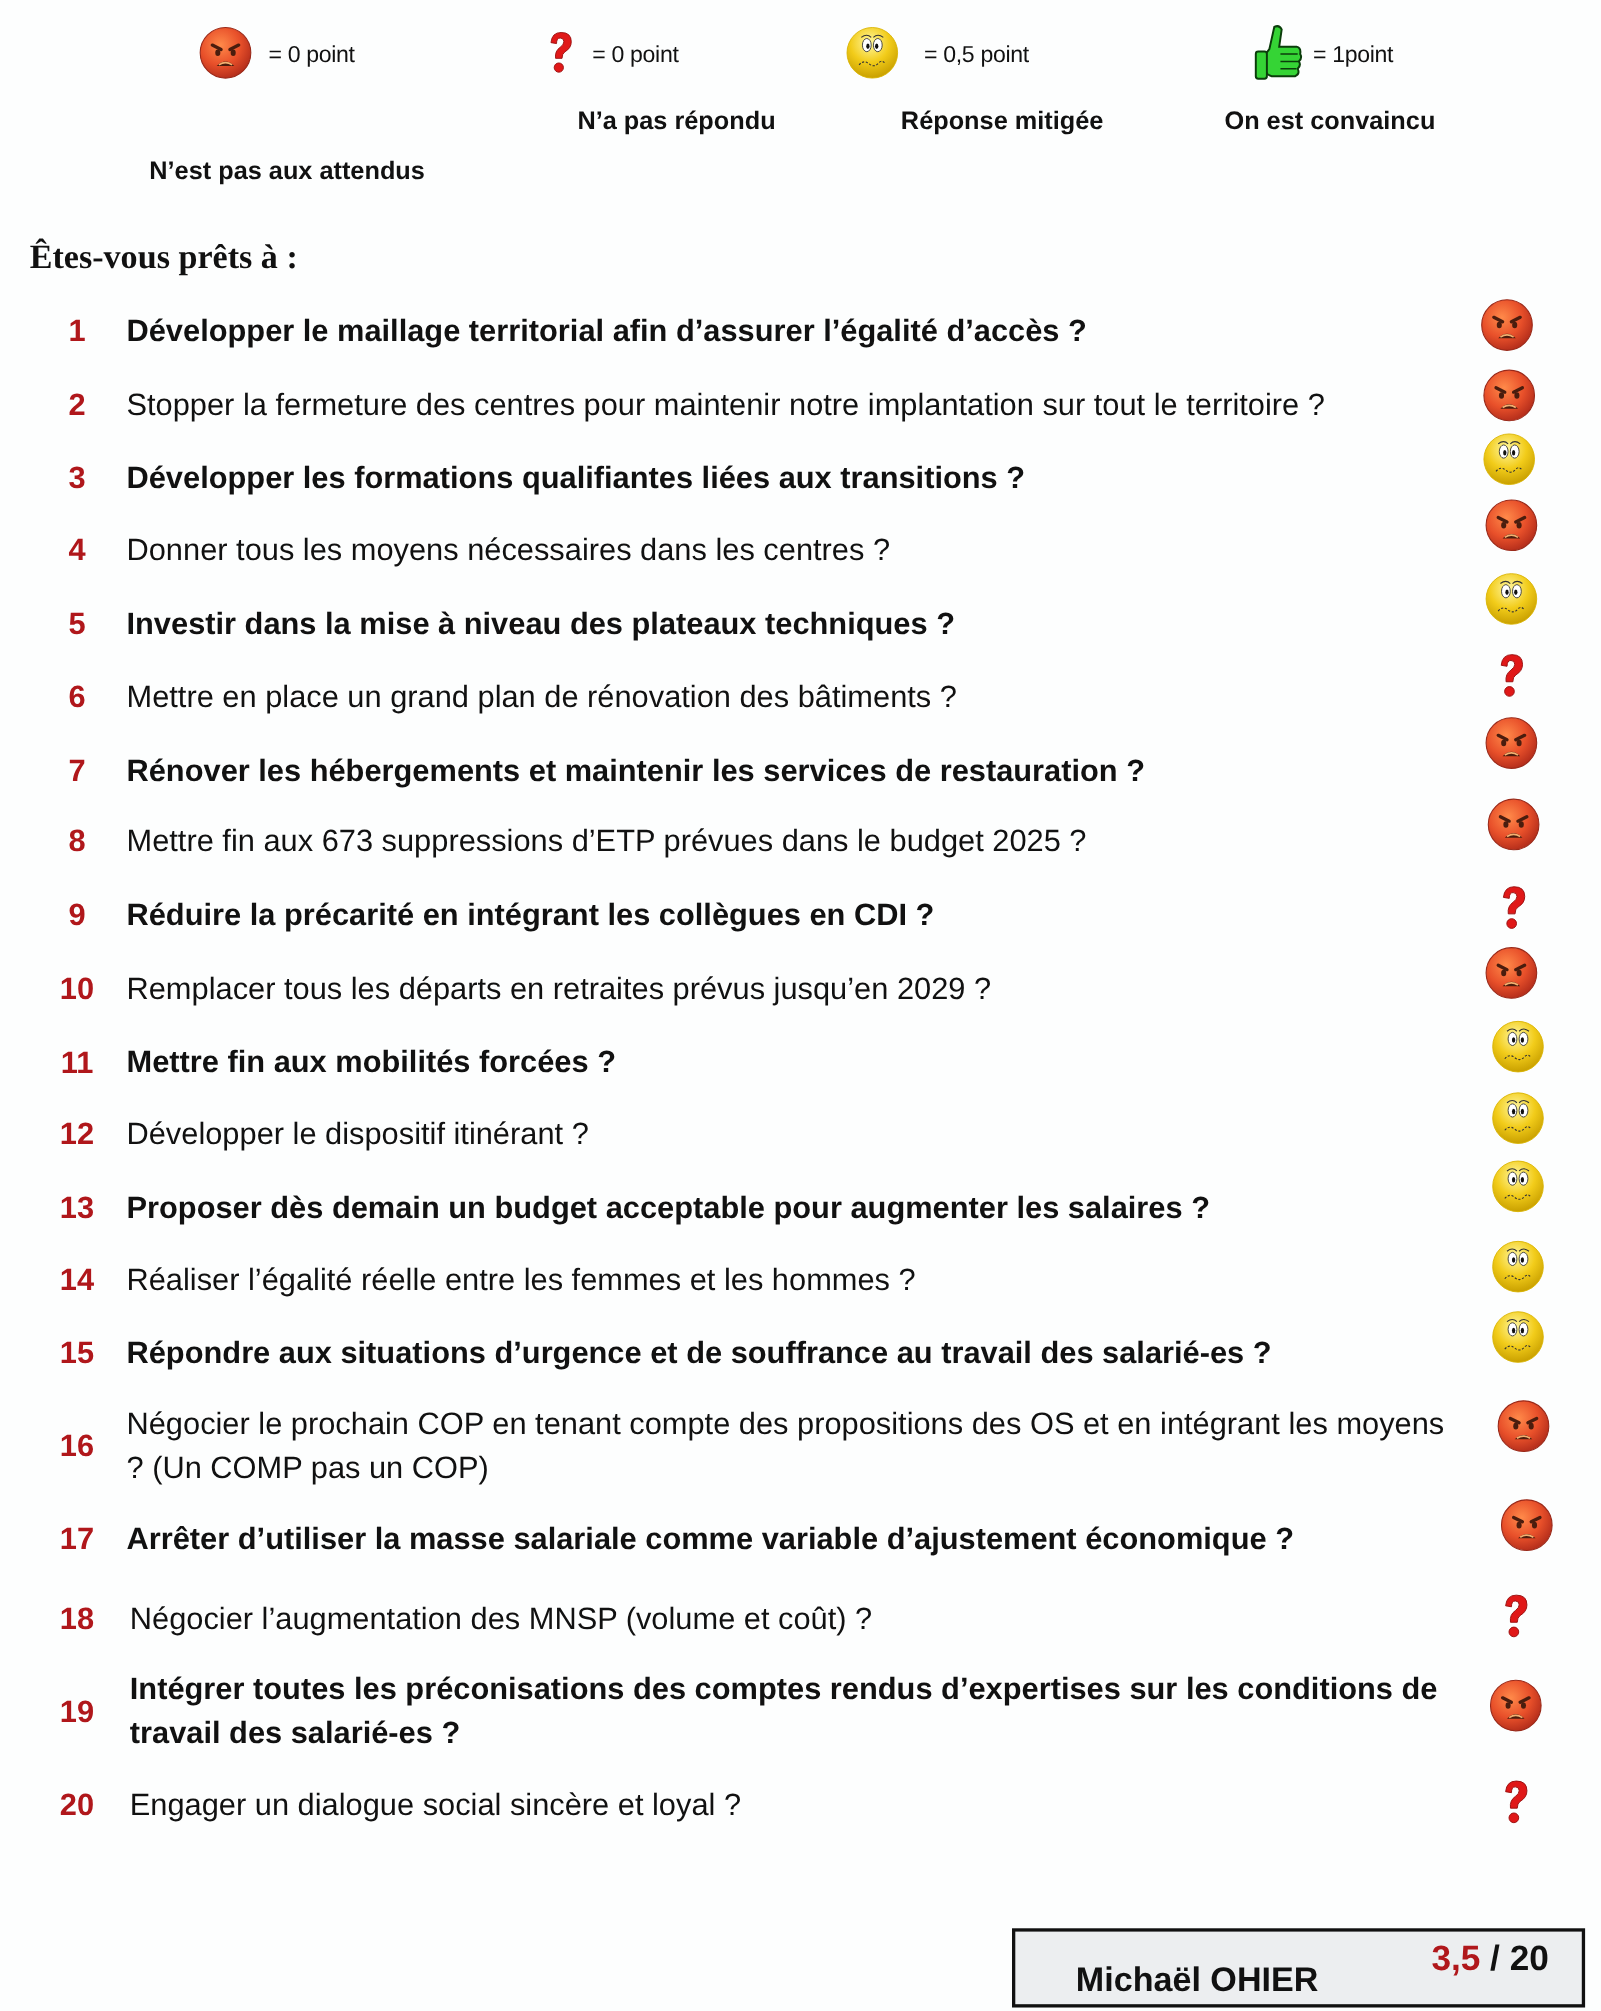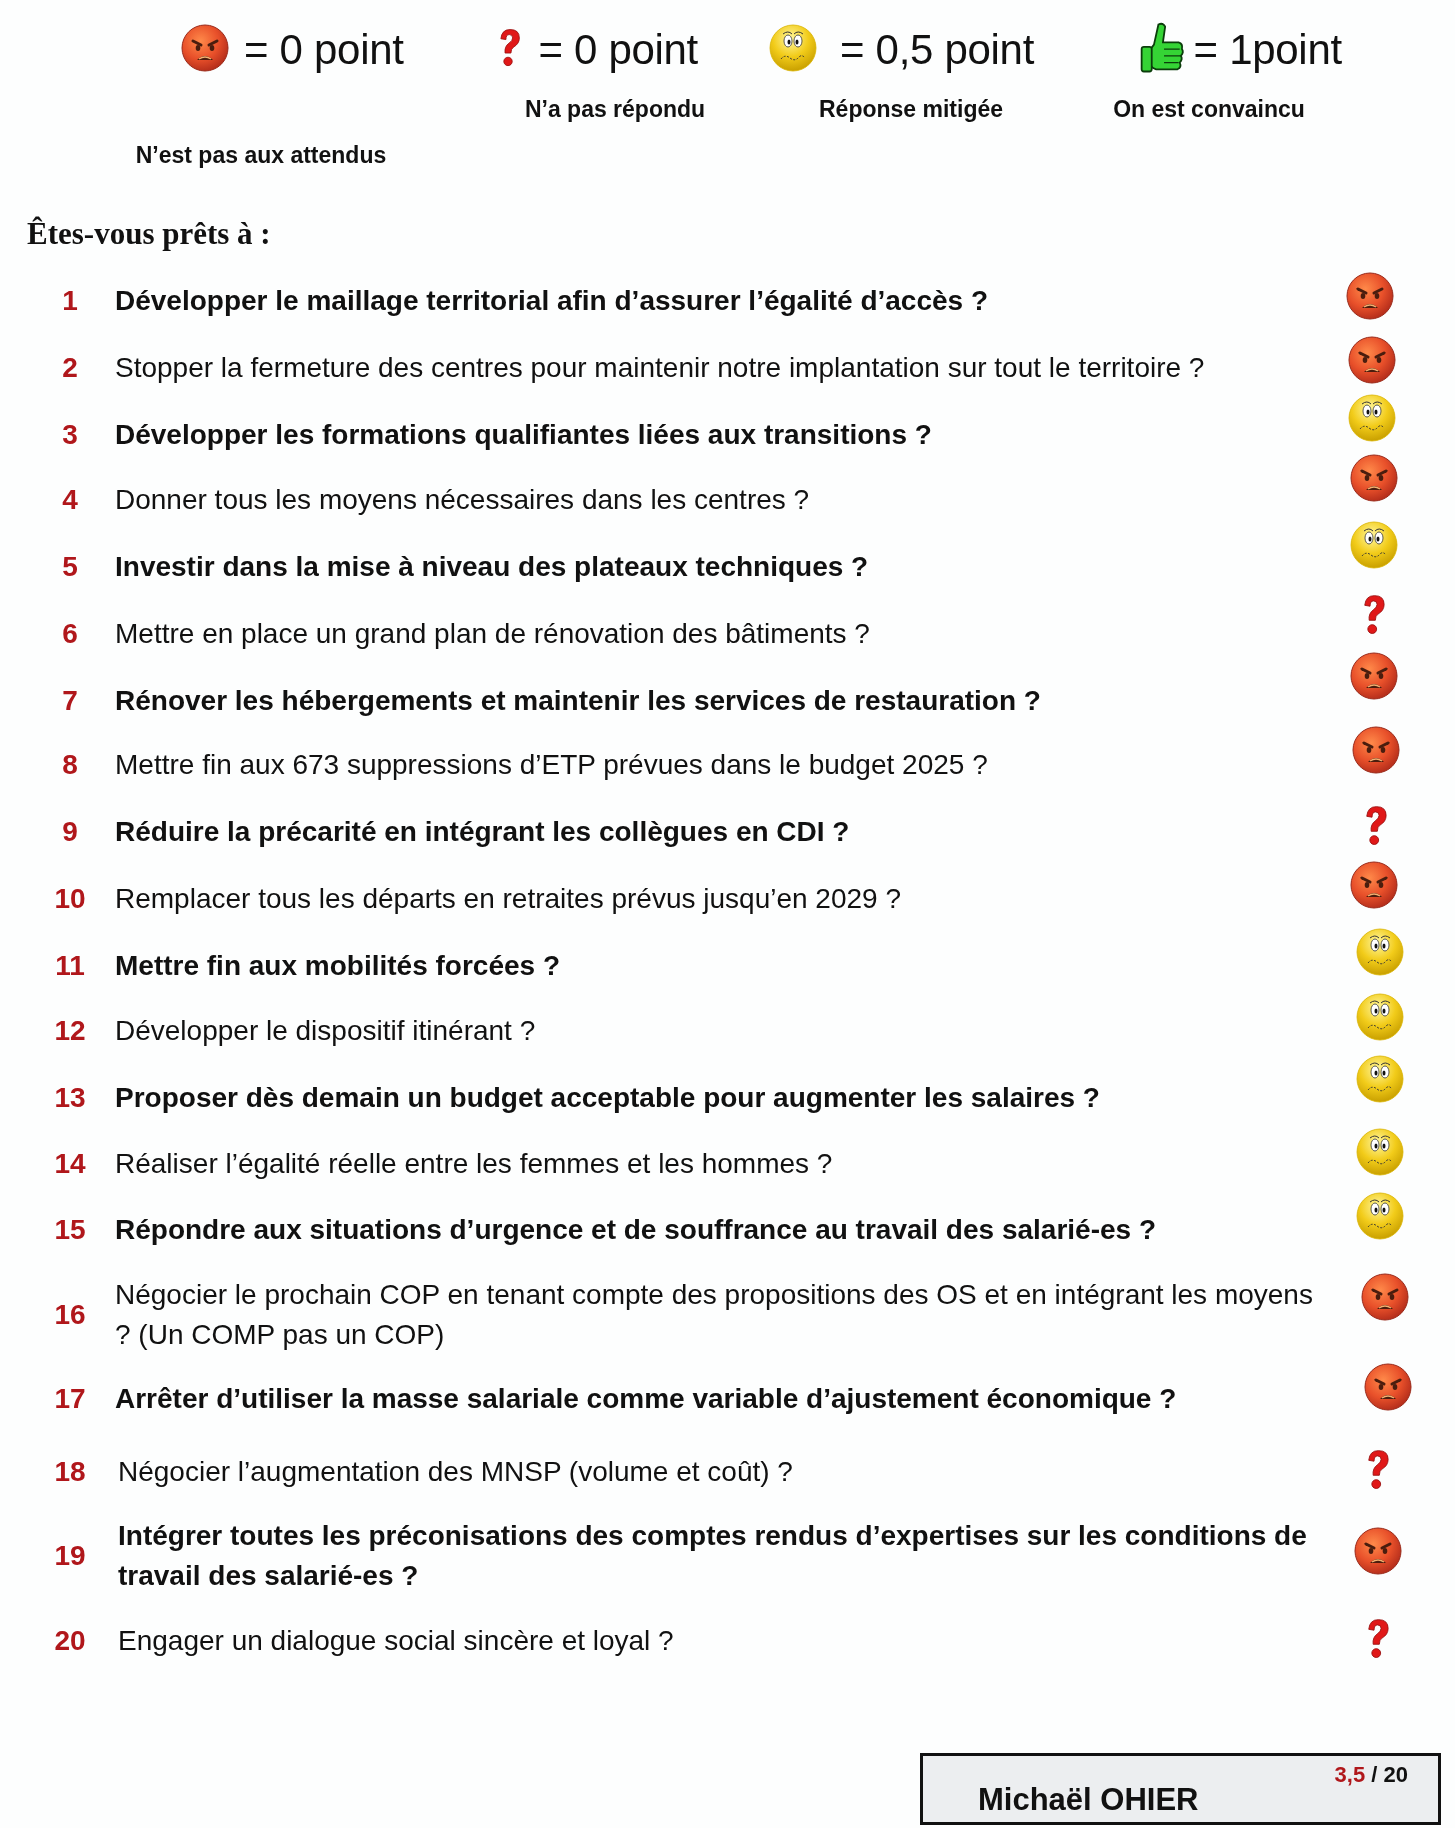--- a/index.html
+++ b/index.html
@@ -1,34 +1,34 @@
 <!DOCTYPE html>
 <html><head>
 <meta charset="utf-8">
 <style>
   html, body { margin: 0; padding: 0; }
   body {
     width: 1455px; height: 1828px; background: #fdfefe;
     font-family: "Liberation Sans", sans-serif; color: #111; position: relative; overflow: hidden;
   }
   .legend-item { position: absolute; top: 10px; height: 80px; display: flex; align-items: center; }
-  .legend-value { font-size: 42px; margin-left: 14px; color: #111; letter-spacing: -0.3px; }
+  .legend-value { font-size: 21px; margin-left: 14px; color: #111; letter-spacing: -0.3px; }
   .legend-label { position: absolute; top: 96px; font-size: 23px; font-weight: bold; transform: translateX(-50%); white-space: nowrap; }
   .heading { position: absolute; left: 27px; top: 216px; font-size: 31px; font-weight: bold; font-family: Liberation Serif, serif; }
   .row { position: absolute; left: 0; width: 1455px; }
   .num { position: absolute; left: 40px; width: 60px; text-align: center; color: #b0171b; font-weight: bold; font-size: 28px; transform: translateY(-50%); }
   .txt { position: absolute; left: 115px; width: 1200px; font-size: 28px; line-height: 40px; transform: translateY(-50%); }
   .txt.bold { font-weight: bold; }
   .icon { position: absolute; transform: translate(-50%, -50%); }
   .score-box {
     position: absolute; left: 920px; top: 1753px; width: 515px; height: 66px;
     border: 3px solid #111; background: #eceef0;
   }
   .score-name { position: absolute; left: 55px; top: 6px; font-size: 31px; font-weight: bold; margin-top: 20px; }
-  .score-val { position: absolute; right: 30px; top: 6px; font-size: 22px; font-weight: bold; }
+  .score-val { position: absolute; right: 30px; top: 6px; font-size: 32px; font-weight: bold; }
   .score-earned { color: #b0171b; }
 </style>
 </head>
 <body>
 
 <div>
   <div class="legend-item" style="left:180px;">
     <span class="lg-icon"><svg width="50" height="50" viewBox="0 0 50 50">
           <defs>
             <radialGradient id="ag50" cx="40%" cy="35%" r="65%">

